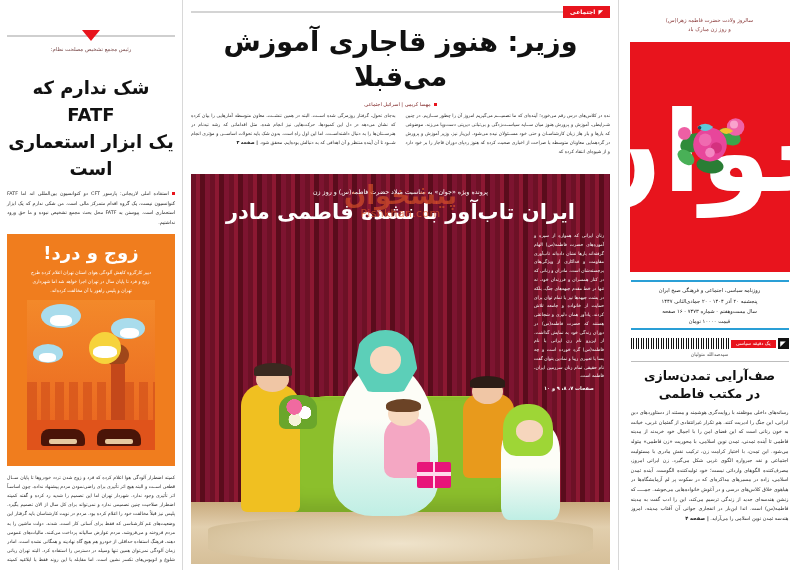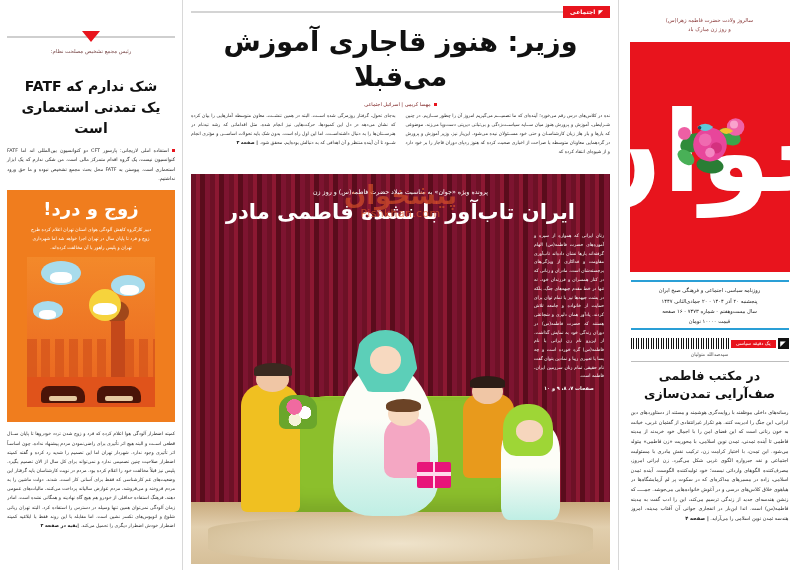--- a/index.html
+++ b/index.html
@@ -255,21 +255,21 @@
   .tri-rule { width:100%; display:flex; align-items:center; justify-content:center;
     height:16px; position:relative; margin-top:22px; }
   .tri-rule::before { content:""; position:absolute; left:0; right:0; top:50%;
     height:2px; background:#cfcfcf; }
   .tri {
     width:0;height:0;border-left:9px solid transparent;border-right:9px solid transparent;
     border-top:11px solid #e8141d; position:relative; z-index:2; background:transparent;
   }
   .lead-kicker { font-size:5.4px; color:#7a4a4a; text-align:center; margin-top:4px; }
   .lead-head {
-    font-size:14px; font-weight:bold; color:#111; text-align:center;
+    font-size:18px; font-weight:bold; color:#111; text-align:center;
     line-height:1.5; margin-top:22px;
   }
   .lead-body {
     font-size:4.8px; line-height:1.95; text-align:justify; color:#2b2b2b;
     margin-top:7px; width:100%;
   }
   .promo {
     margin-top:7px; width:100%; background:#f07d1e; position:relative;
     padding:8px 20px 0; overflow:hidden; flex:0 0 auto; height:232px;
   }
@@ -373,22 +373,22 @@
 
     <div class="barcode-row">
       <div class="sq-icon">◤</div>
       <div class="tag-red">یک دقیقه سیاسی</div>
       <div class="barcode"></div>
     </div>
     <div class="byline-sm">سیدصدالله متولیان</div>
     <div class="hr-thin"></div>
 
     <div class="col-head">
+      <div>صف‌آرایی تمدن‌سازی</div>
       <div>در مکتب فاطمی</div>
-      <div>صف‌آرایی تمدن‌سازی</div>
     </div>
     <div class="col-body">
       <span>رسانه‌های داخلی موظفند با روایت‌گری هوشمند و مستند از دستاوردهای دین ایرانی، این جنگ را ادیریت کنند. هم تکرار غیرانتقادی از گفتمان غربی، خیانت به خون رنانی است که این فضای امن را با اجمال خود خریدند از مدینه فاطمی تا آینده تمدنی، تمدن نوین اسلامی، با محوریت «زن فاطمی» متولد می‌شود. این تمدن، با اختیار کرامت زن، ترکیب نقش مادری با مسئولیت اجتماعی و نقد جبرواره الگوی غربی شکل می‌گیرد. زن ایرانی امروز، مصرف‌کننده الگوهای وارداتی نیست؛ خود تولیدکننده الگوست. آینده تمدن اسلامی، زاده در مسیرهای مداکره‌ای که در سکوت پر لم آزمایشگاه‌ها در هیاهوی خلاق کلاس‌های درسی و در آغوش خانواده‌هایی می‌جوشد. جمـــــ که زنشن هندسه‌ای جدید از زندگی ترسیم می‌کند، این را ادب گفت به مدینه فاطمه(س) است. اندا این‌بار در انفجاری جوانی آن آفتاب مدینه، امروز هندسه تمدن نوین اسلامی را می‌آراید.</span>
       <span class="pg-ref">| صفحه ۴</span>
     </div>
   </div>
 
   <div class="main-col">
 
     <div class="kicker-row">
@@ -468,21 +468,21 @@
 
   <div class="left-col">
 
     <div class="tri-rule">
       <div class="tri"></div>
     </div>
 
     <div class="lead-kicker">رئیس مجمع تشخیص مصلحت نظام:</div>
     <div class="lead-head">
       <div>شک ندارم که FATF</div>
-      <div>یک تمدنی استعماری است</div>
+      <div>یک ابزار استعماری است</div>
     </div>
     <div class="lead-body">
       <span class="bullet-sq"></span>
       <span>استفاده املی لاریجانی: پارسور CFT دو کنوانسیون بین‌المللی اند اما FATF کنوانسیون نیست، یک گروه اقدام متمرکز مالی است. من شکی ندارم که یک ابزار استعماری است. پیوستن به FATF محل بحث مجمع تشخیص نبوده و ما حق ورود نداشتیم.</span>
     </div>
 
     <div class="promo">
       <div class="promo-title">زوج و درد!</div>
       <div class="promo-sub">دبیر کارگروه کاهش آلودگی هوای استان تهران اعلام کرده طرح زوج و فرد تا پایان سال در تهران اجرا خواهد شد اما شهرداری تهران و پلیس راهور با آن مخالفت کرده‌اند.</div>
 

